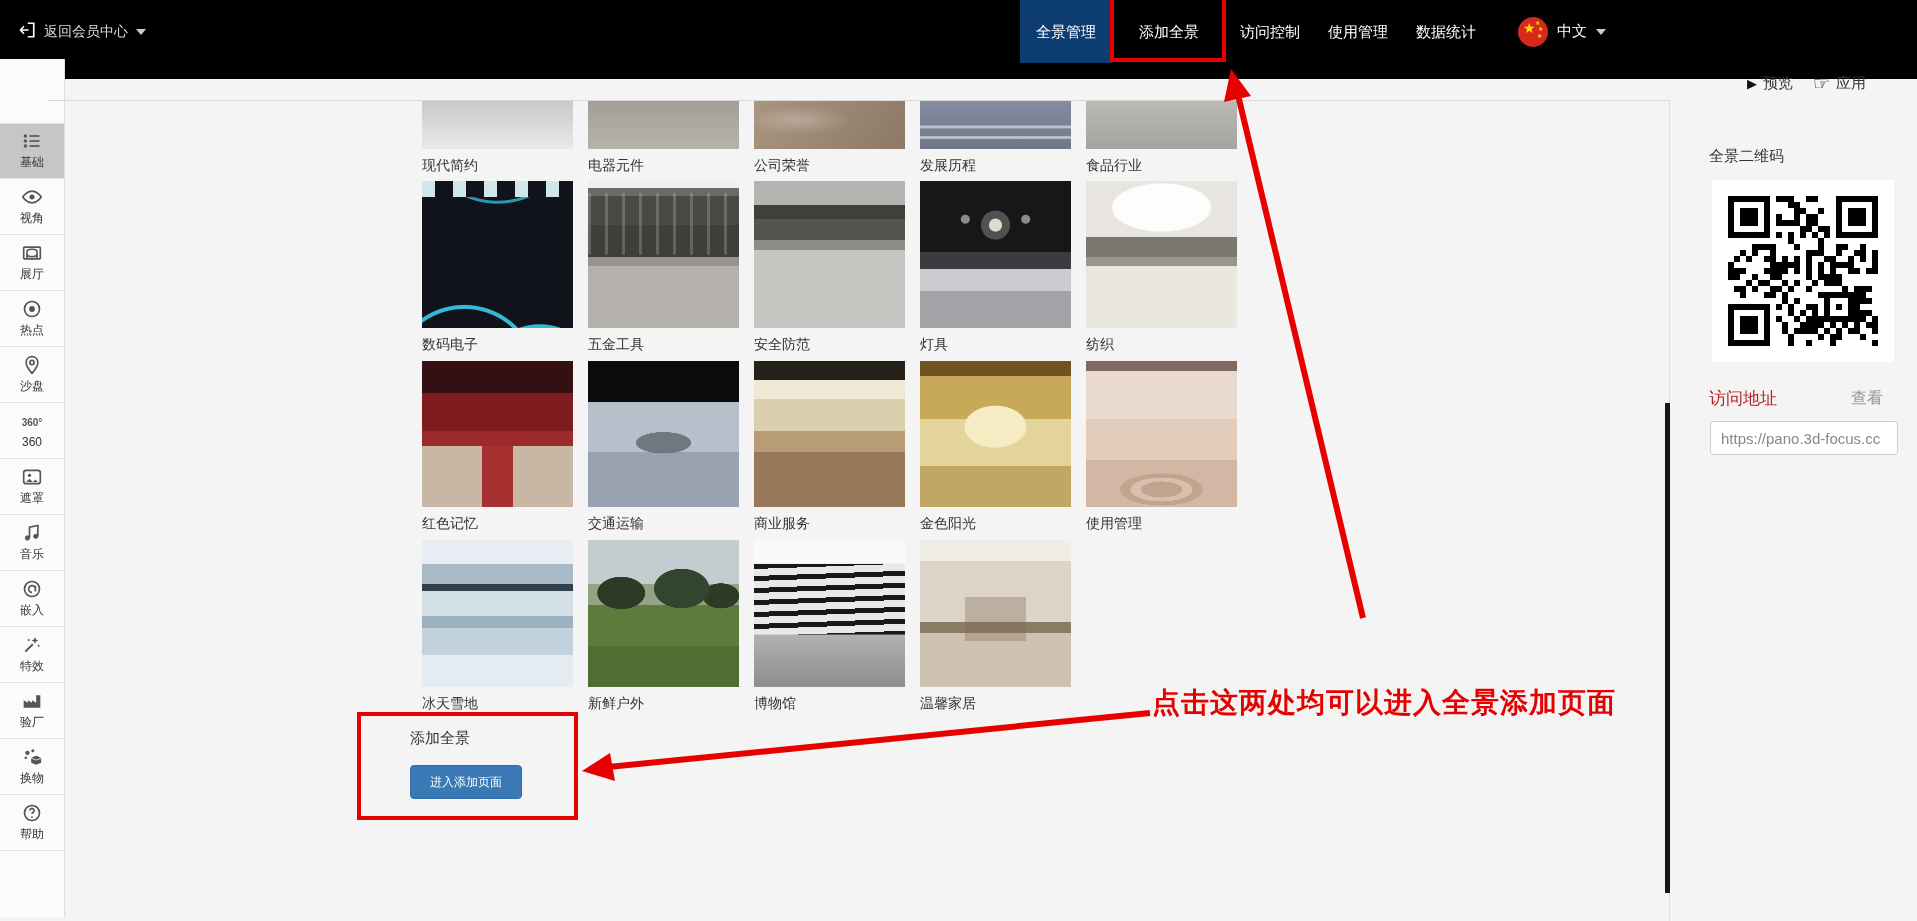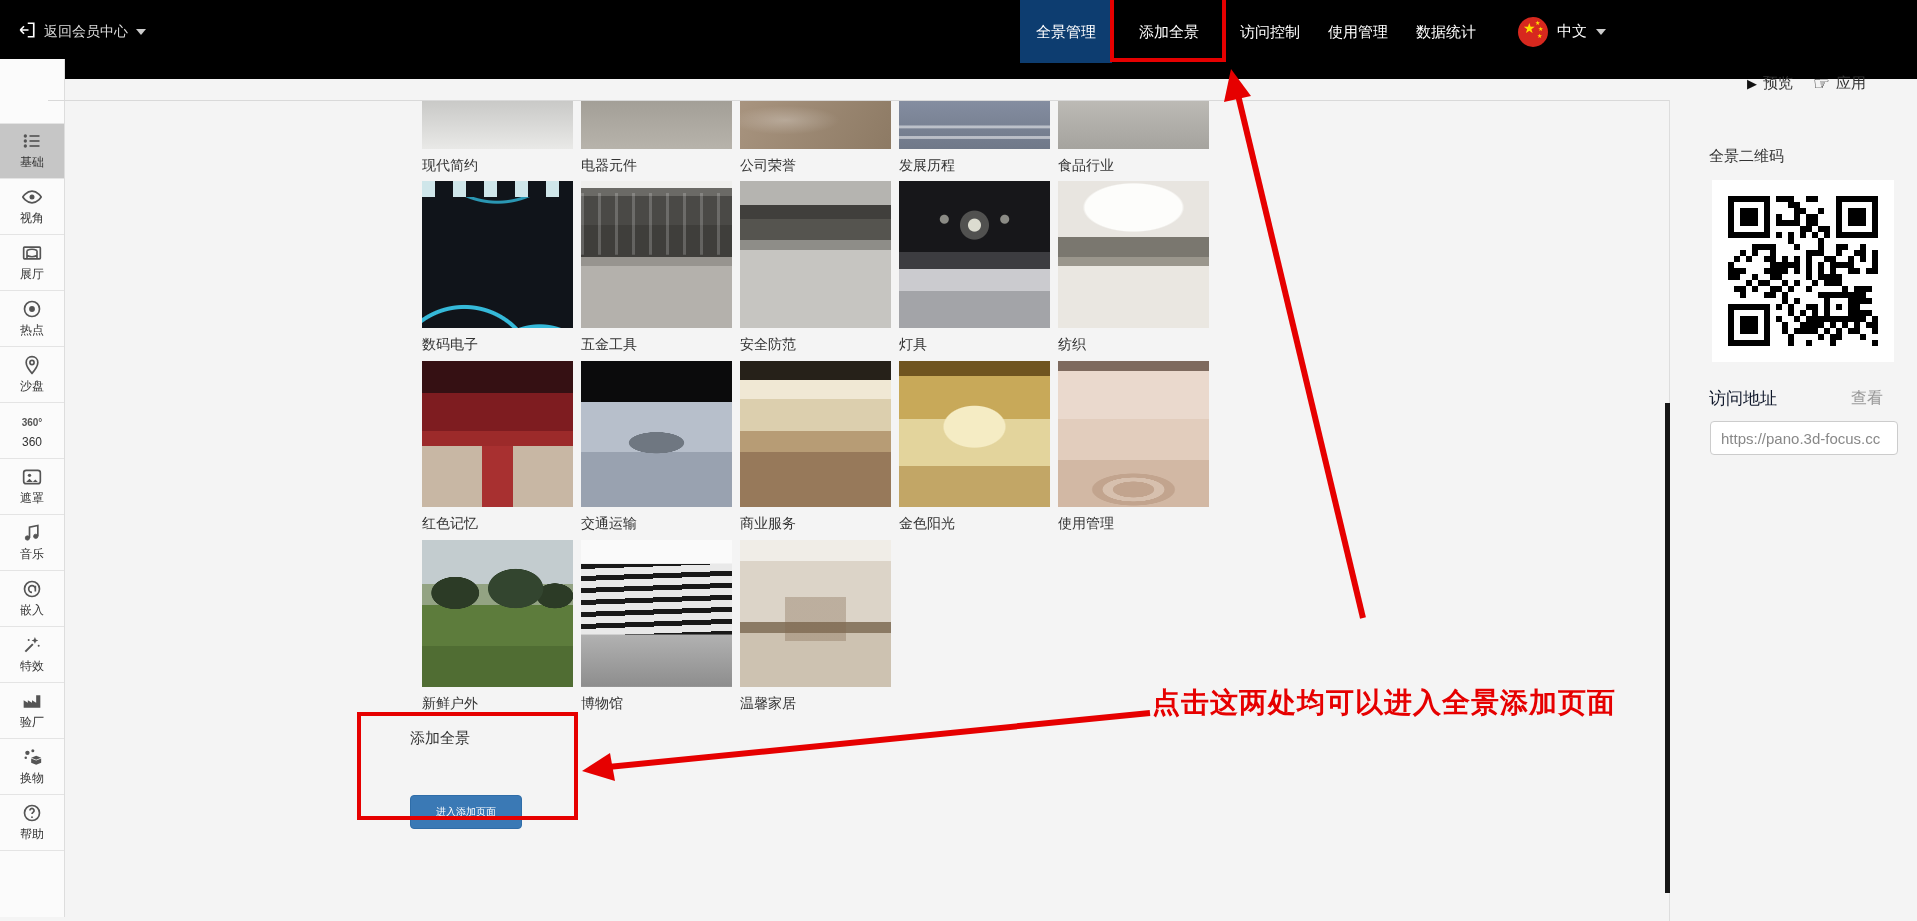--- a/index.html
+++ b/index.html
@@ -35,21 +35,21 @@
   .side-item:first-child{border-top:1px solid #e4e4e4;}
   .side-item.active{background:#c6c6c6;}
   .side-icon{width:20px;height:20px;display:flex;align-items:center;justify-content:center;}
   .side-icon svg{width:20px;height:20px;}
   .side-icon .txt360{font-size:10px;font-weight:bold;color:#555;}
   .side-label{font-size:12px;color:#333;margin-top:3px;}
 
   
   .content-divider{position:absolute;left:48px;top:100px;width:1621px;height:1px;background:#d9d9d9;}
   .gallery{position:absolute;left:0;top:0;}
-  .g-row{position:absolute;left:422px;display:flex;gap:8px;align-items:flex-end;}
+  .g-row{position:absolute;left:422px;display:flex;gap:15px;align-items:flex-end;}
   .tile{width:151px;cursor:pointer;}
   .thumb{width:151px;}
   .tile-label{margin-top:8px;font-size:14px;color:#333;}
 
   
   .r0c0{background:linear-gradient(180deg,#c9c9c7,#e9e9e7);}
   .r0c1{background:radial-gradient(ellipse 120% 80% at 50% 130%,rgba(255,255,255,.3) 0 30%,transparent 32%),linear-gradient(180deg,#a39f97,#b7b3ab);}
   .r0c2{background:linear-gradient(180deg,rgba(255,255,255,0) 50%,rgba(255,255,255,.5) 52% 56%,rgba(255,255,255,0) 58% 72%,rgba(255,255,255,.5) 74% 78%,rgba(255,255,255,0) 80%),linear-gradient(180deg,#848da0,#6f7888);}
   .r0c3{background:radial-gradient(ellipse 60% 50% at 30% 40%,rgba(255,255,255,.25),transparent 60%),linear-gradient(120deg,#a8947f,#8d7a64);}
   .r0c4{background:linear-gradient(180deg,#bcbab5,#a5a39e);}
@@ -85,27 +85,27 @@
       linear-gradient(180deg,#c3cccf 0 30%,#93a383 30% 44%,#5d7c3c 44% 72%,#506d33 72% 100%);}
   .r3c2{background-color:#e8e8e8;background-image:linear-gradient(180deg,#fafafa,#fafafa),
       repeating-linear-gradient(178deg,#191919 0 5px,#e9e9e9 5px 12px),
       linear-gradient(180deg,#b2b2b2,#8d8d8d);
       background-size:100% 16%,100% 48%,100% 36%;background-position:0 0,0 32%,0 100%;background-repeat:no-repeat;}
   .r3c3{background:linear-gradient(90deg,transparent 0 30%,rgba(130,105,80,.35) 30% 70%,transparent 70%) 0 55%/100% 30% no-repeat,
       linear-gradient(180deg,#f0ede7 0 14%,#dcd4c8 14% 56%,#8b7a64 56% 63%,#cdc2b1 63% 100%);}
 
   
   .add-title{position:absolute;left:410px;top:729px;font-size:15px;color:#333;}
-  .add-btn{position:absolute;left:410px;top:765px;width:110px;height:32px;background:#3a79b5;border:1px solid #2f6da8;border-radius:4px;color:#fff;font-size:10px;display:flex;align-items:center;justify-content:center;cursor:pointer;margin-top:30px;}
+  .add-btn{position:absolute;left:410px;top:765px;width:110px;height:32px;background:#3a79b5;border:1px solid #2f6da8;border-radius:4px;color:#fff;font-size:12px;display:flex;align-items:center;justify-content:center;cursor:pointer;}
 
   
   .qr-title{position:absolute;left:1709px;top:147px;font-size:15px;color:#333;}
   .qr-box{position:absolute;left:1712px;top:180px;width:182px;height:182px;background:#fff;}
   .addr-row{position:absolute;left:1709px;top:387px;width:174px;display:flex;justify-content:space-between;align-items:center;}
-  .addr-lbl{font-size:17px;color:#0f172a;}
+  .addr-lbl{font-size:17px;color:#b91c1c;}
   .view-link{font-size:16px;color:#999;cursor:pointer;}
   .url-input{position:absolute;left:1710px;top:421px;width:188px;height:34px;box-sizing:border-box;background:#fff;border:1px solid #ccc;border-radius:4px;padding:0 10px;font-size:15px;color:#888;font-family:"Liberation Sans","DejaVu Sans",sans-serif;overflow:hidden;white-space:nowrap;}
 
   
   .scroll-track{position:absolute;left:1669px;top:100px;width:1px;height:821px;background:#ddd;}
   .scroll-thumb{position:absolute;left:1665px;top:403px;width:5px;height:490px;background:#161616;cursor:grab;}
 
   
   .anno-box-nav{position:absolute;left:1110px;top:-6px;width:116px;height:68px;border:4px solid #e60000;box-sizing:border-box;z-index:60;pointer-events:none;}
   .anno-box-add{position:absolute;left:357px;top:712px;width:221px;height:108px;border:4px solid #e60000;box-sizing:border-box;z-index:60;pointer-events:none;}
@@ -350,20 +350,24 @@
         <div class="tile">
           <div class="thumb r2c3" style="height: 146px;"></div>
           <div class="tile-label">金色阳光</div>
         </div>
         <div class="tile">
           <div class="thumb r2c4" style="height: 146px;"></div>
           <div class="tile-label">使用管理</div>
         </div>
       </div>
       <div class="g-row" style="top: 540px;">
+        <div class="tile">
+          <div class="thumb r3c0" style="height: 147px;"></div>
+          <div class="tile-label">冰天雪地</div>
+        </div>
         <div class="tile">
           <div class="thumb r3c1" style="height: 147px;"></div>
           <div class="tile-label">新鲜户外</div>
         </div>
         <div class="tile">
           <div class="thumb r3c2" style="height: 147px;"></div>
           <div class="tile-label">博物馆</div>
         </div>
         <div class="tile">
           <div class="thumb r3c3" style="height: 147px;"></div>

